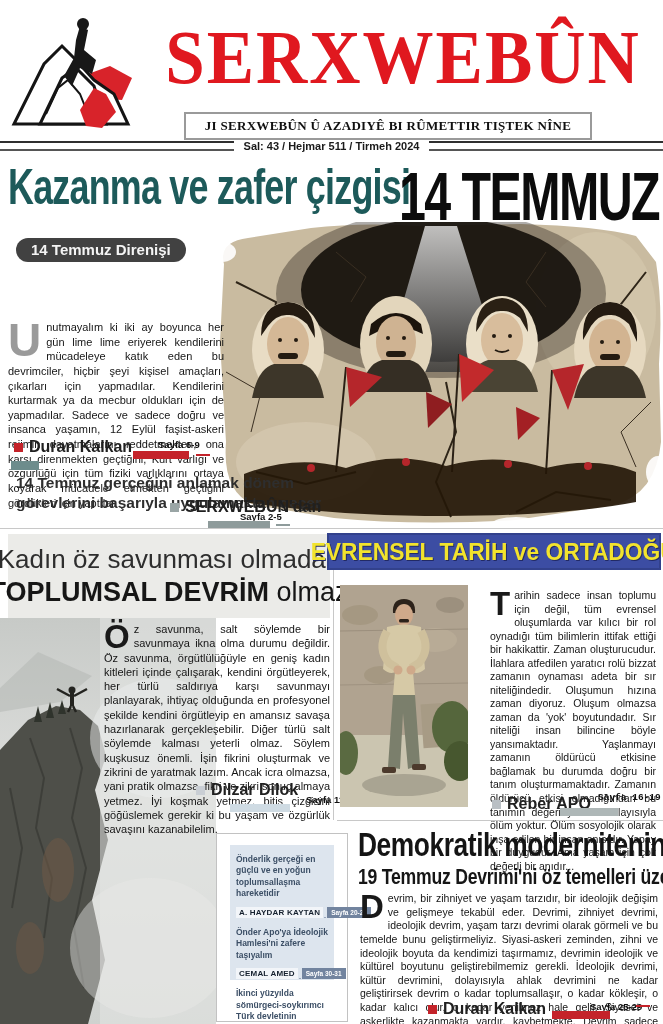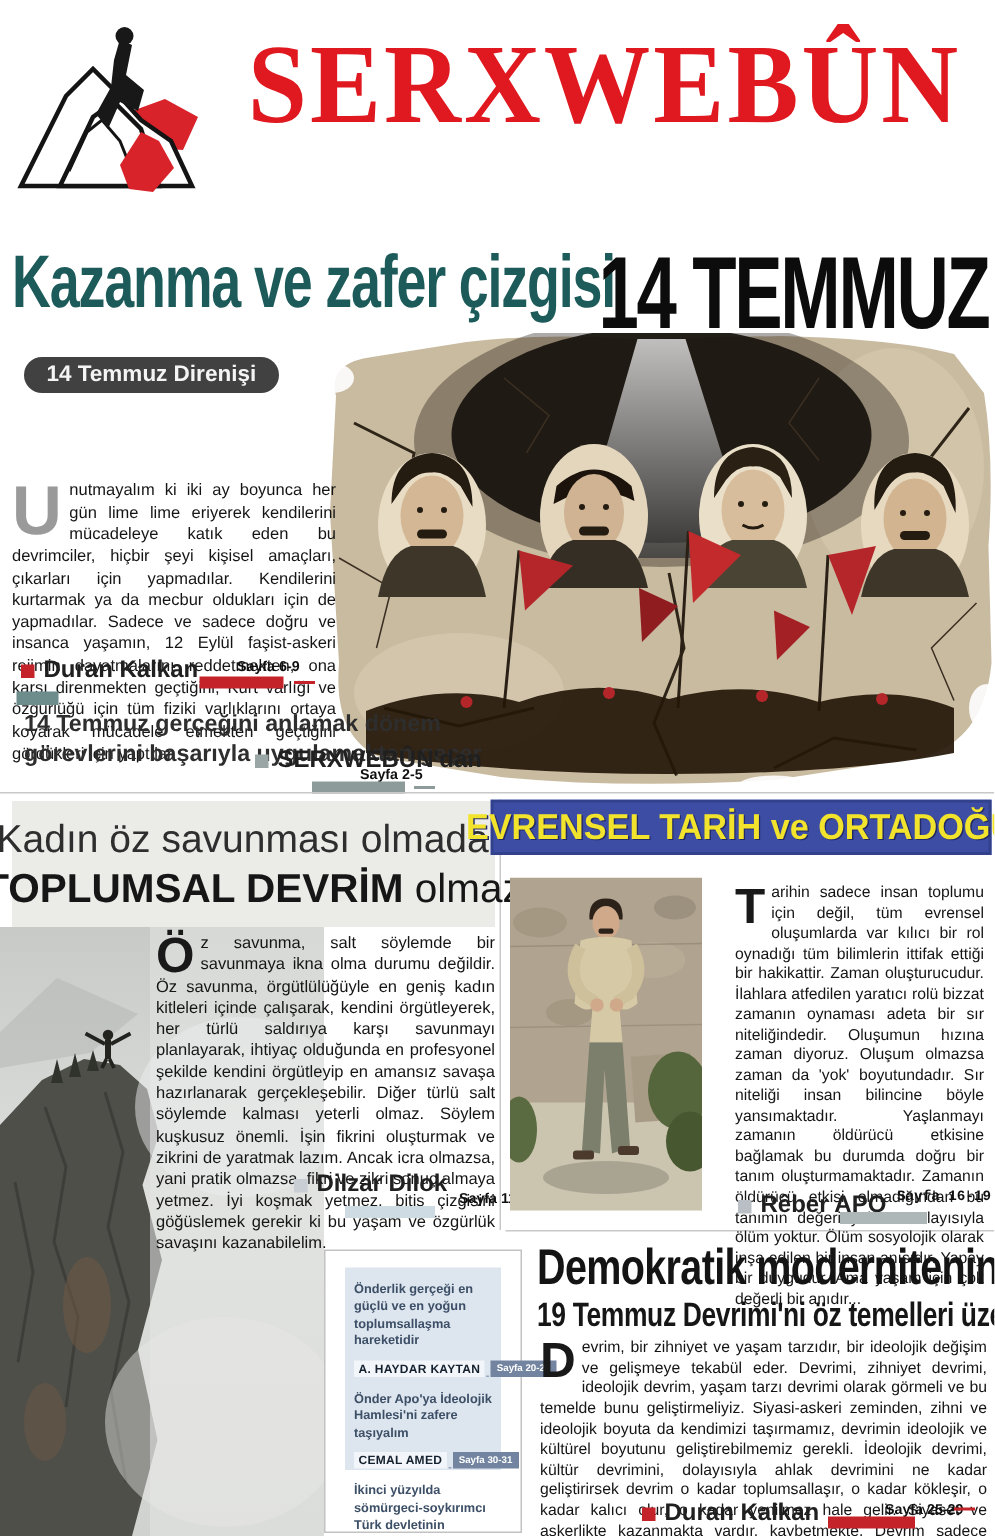--- a/index.html
+++ b/index.html
@@ -101,20 +101,28 @@
       <path d="M58,72 L70,56 L86,60 L96,74 L90,92 L70,96 Z" fill="#d8232a"></path>
       <path d="M4,108 L34,48 L52,30 L66,44 L84,64 L104,78 L118,108 Z" fill="#ffffff" stroke="#141414" stroke-width="3"></path>
       <path d="M30,108 L52,62 L66,52 L84,70 L96,108 Z" fill="#ffffff" stroke="#141414" stroke-width="3"></path>
       <path d="M36,98 L48,72 L58,64 L70,78 L78,98" fill="none" stroke="#141414" stroke-width="2"></path>
       <polygon points="70,94 84,72 96,78 106,96 92,112 76,110" fill="#d8232a"></polygon>
       <path d="M70,10 L78,14 L74,34 L86,44 L82,58 L70,52 L62,70 L54,60 L64,42 L66,24 Z" fill="#181818"></path>
       <circle cx="73" cy="8" r="6" fill="#181818"></circle>
     </svg>
   </div>
   <div class="mast-title">SERXWEBÛN</div>
+  <div class="slogan-box">
+    <span class="slogan-text">JI SERXWEBÛN Û AZADIYÊ BI RÛMETTIR TIŞTEK NÎNE</span>
+  </div>
+  <div class="dateline-row">
+    <span class="dbl-rule"></span>
+    <span class="dateline-text">Sal: 43 / Hejmar 511 / Tirmeh 2024</span>
+    <span class="dbl-rule"></span>
+  </div>
 
   <div class="headline-left">Kazanma ve zafer çizgisi</div>
   <div class="headline-right">14 TEMMUZ</div>
 
   <div class="photo" style="left:216px;top:222px;">
     <svg width="447" height="304" viewBox="0 0 447 304">
       <defs>
         <linearGradient id="beamG" x1="0" y1="0" x2="0" y2="1">
           <stop offset="0" stop-color="#e8e8e8"></stop>
             <stop offset="1" stop-color="#3a3a3a"></stop>

